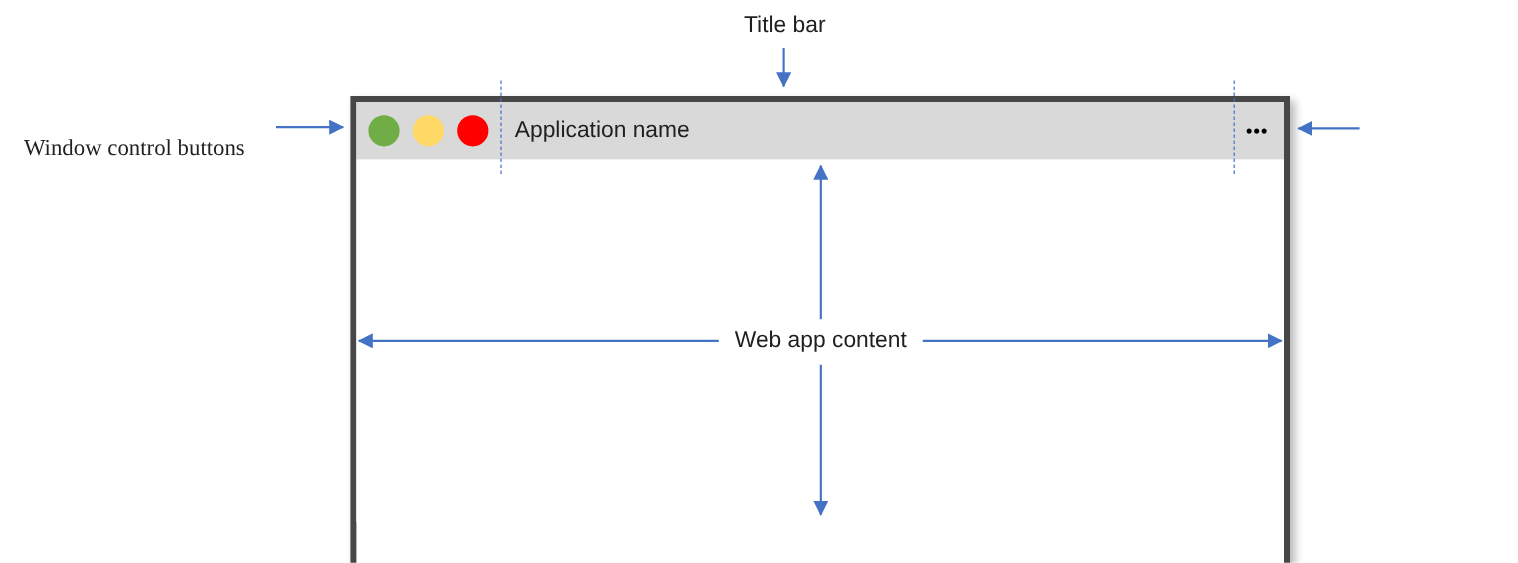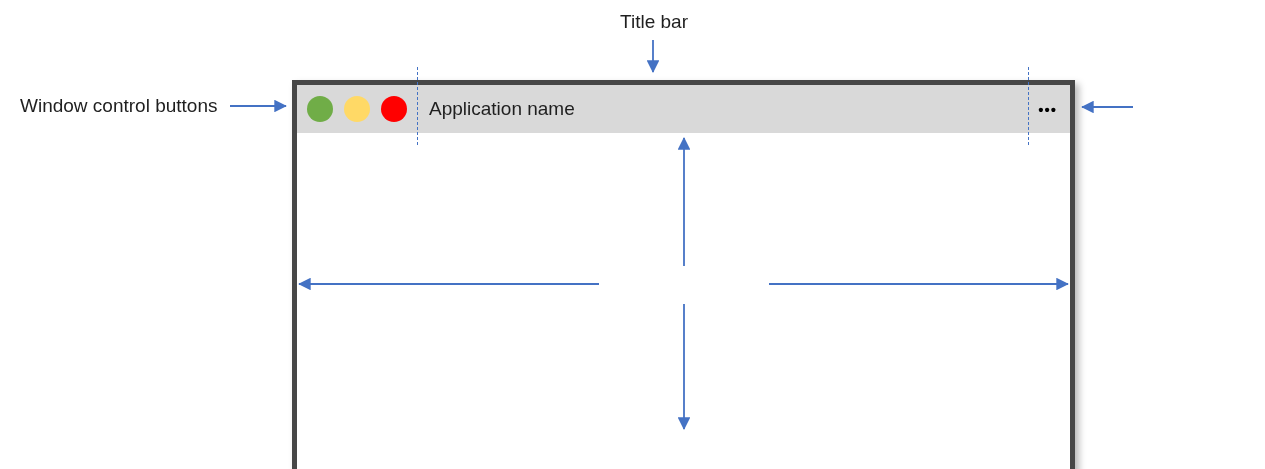--- a/index.html
+++ b/index.html
@@ -46,21 +46,21 @@
     border-left:1px dashed var(--annotation-blue);
   }
   .dashed-line.left{left:417px;}
   .dashed-line.right{left:1028px;}
   
   .label{
     position:absolute;font-size:19px;color:var(--text);white-space:nowrap;line-height:22px;
   }
   .label.center{transform:translateX(-50%);}
   .label-title-bar{left:654px;top:11px;}
-  .label-window-controls{left:20px;top:95px;}
+  .label-window-controls{left:20px;top:113px;font-family:Liberation Serif, serif;}
   .label-pwa-buttons{left:1141px;top:96px;}
   .label-web-content{left:684px;top:273px;}
   
   svg.arrows{position:absolute;left:0;top:0;pointer-events:none;}
   svg.arrows line{stroke:var(--annotation-blue);stroke-width:1.8;}
   svg.arrows marker path{fill:var(--annotation-blue);}
 </style>
 </head>
 <body>
 
@@ -77,20 +77,21 @@
       <span class="pwa-menu">•••</span>
     </div>
     <div class="content-area"></div>
   </div>
 
   <div class="dashed-line left"></div>
   <div class="dashed-line right"></div>
 
   <div class="label center label-title-bar">Title bar</div>
   <div class="label label-window-controls">Window control buttons</div>
+  <div class="label center label-web-content">Web app content</div>
 
   <svg class="arrows" width="1265" height="469" viewBox="0 0 1265 469" xmlns="http://www.w3.org/2000/svg">
     <defs>
       <marker id="ah" markerWidth="7" markerHeight="7" refX="6.5" refY="3.5" orient="auto" markerUnits="strokeWidth">
         <path d="M0,0 L7,3.5 L0,7 z"></path>
       </marker>
     </defs>
     <line x1="653" y1="40" x2="653" y2="72" marker-end="url(#ah)"></line>
     <line x1="230" y1="106" x2="286" y2="106" marker-end="url(#ah)"></line>
     <line x1="1133" y1="107" x2="1082" y2="107" marker-end="url(#ah)"></line>

